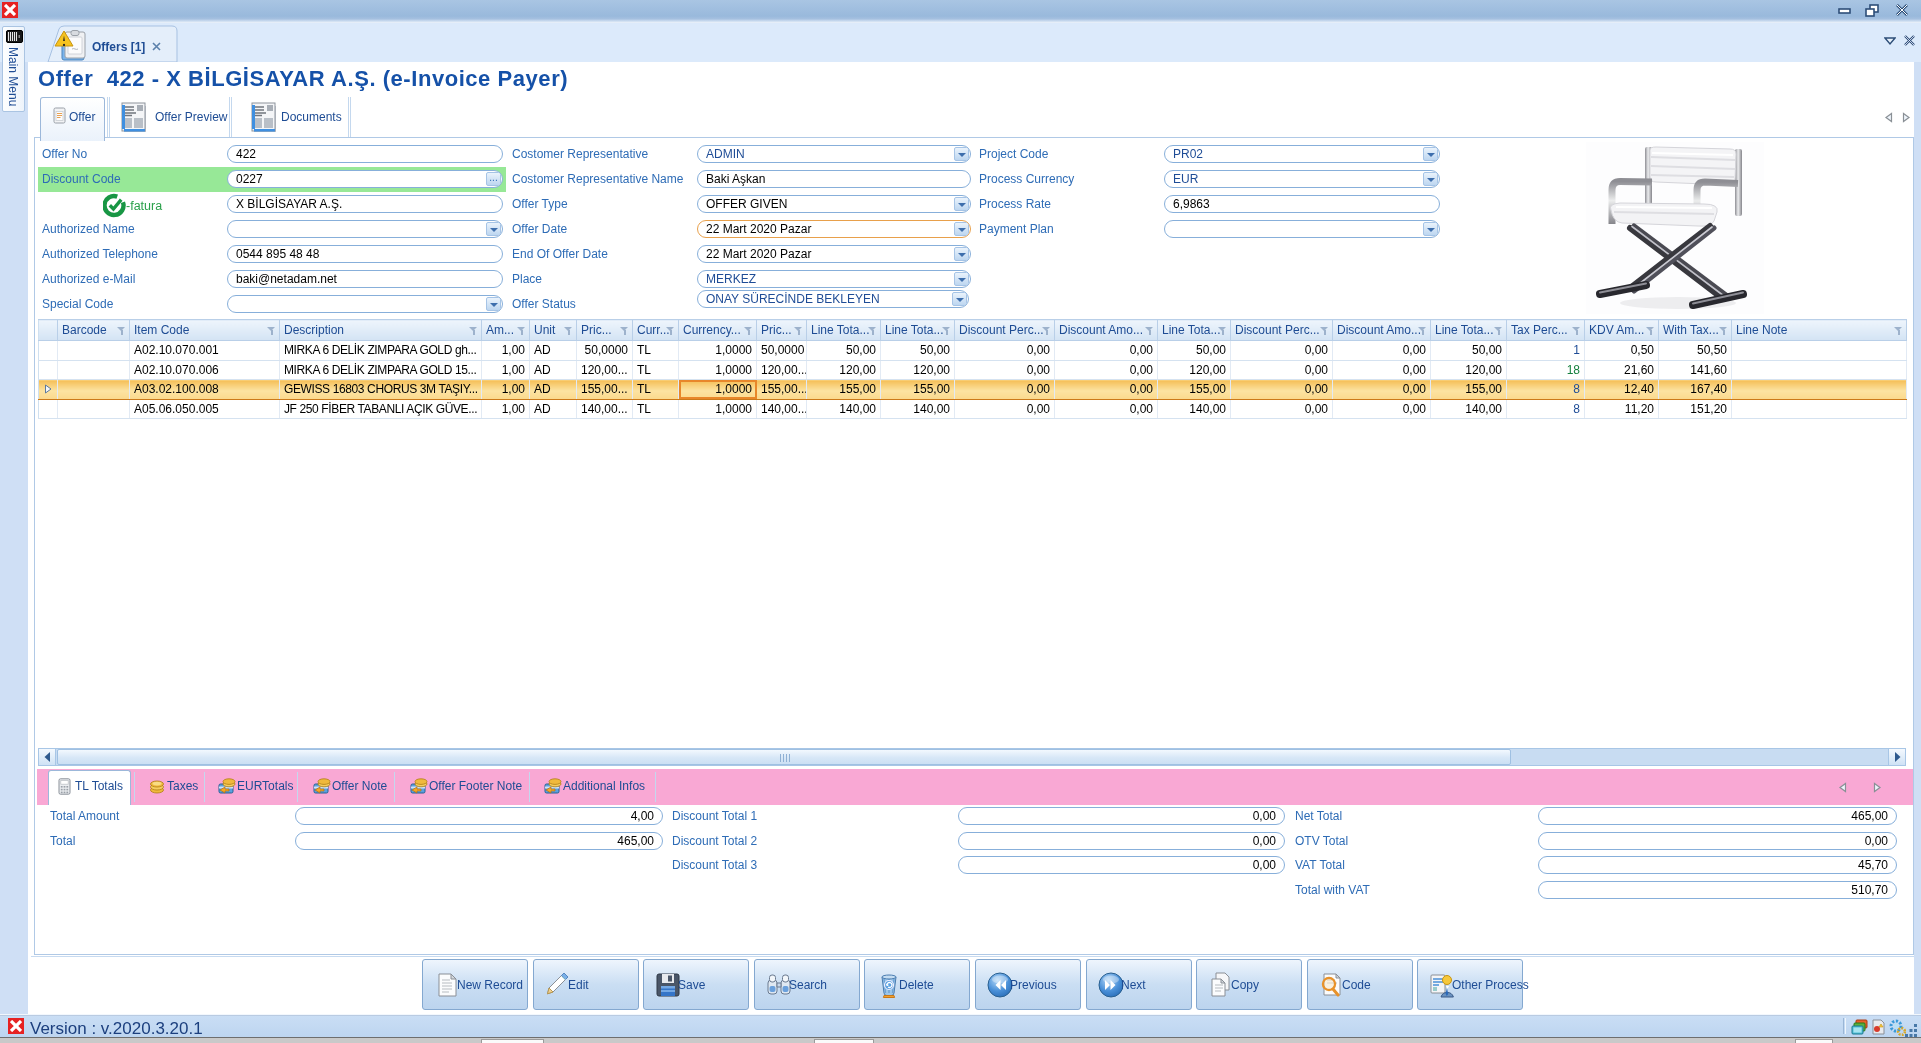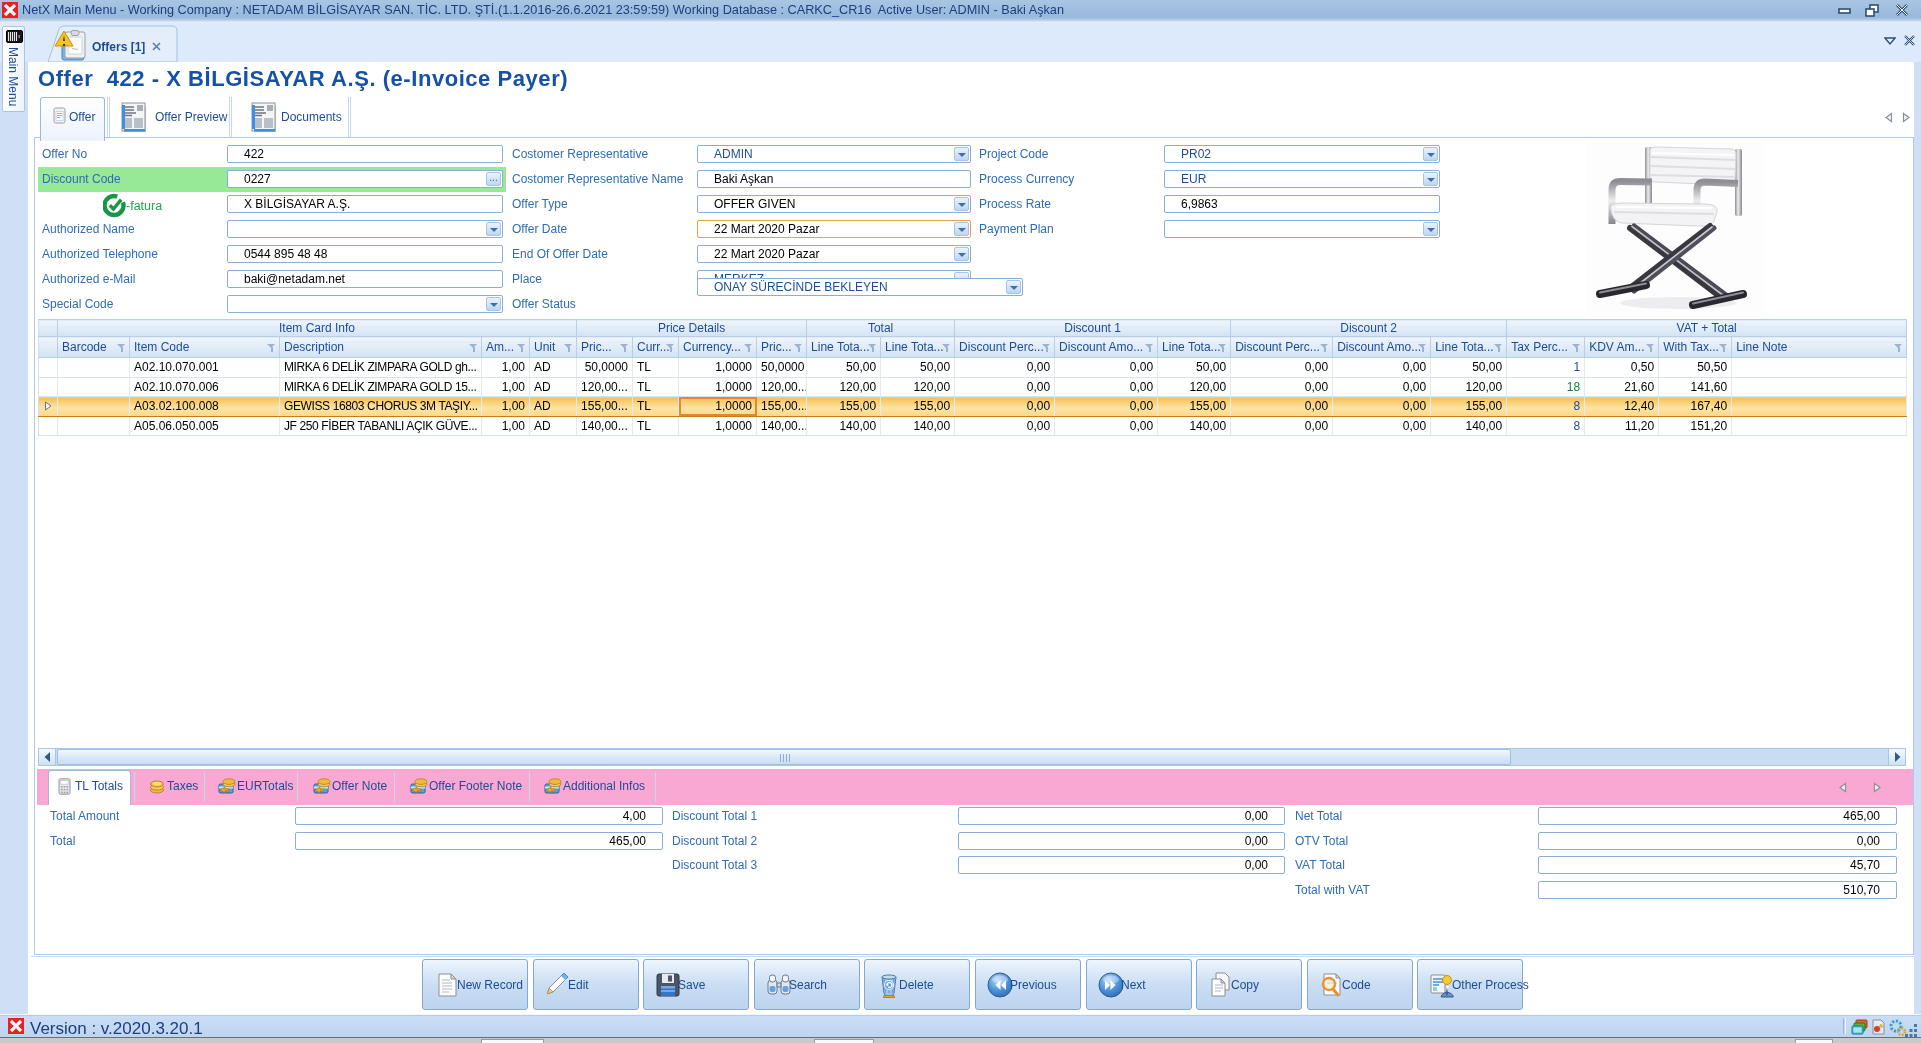--- a/index.html
+++ b/index.html
@@ -22,21 +22,21 @@
 h1{position:absolute;left:38px;top:66px;font-size:22px;font-weight:bold;color:#1551a8;white-space:nowrap;letter-spacing:0.55px}
 
 .stabrow{position:absolute;left:36px;top:95px;width:1878px;height:43px}
 .stab-act{position:absolute;left:4px;top:2px;width:65px;height:44px;background:linear-gradient(#ffffff,#eaf2fb);border:1px solid #9cb8da;border-bottom:0;border-radius:3px 3px 0 0;z-index:3}
 .ssep{position:absolute;top:2px;width:1px;height:40px;background:#c4d8ee}
 .stxt{position:absolute;font-size:12px;color:#1e4c94;white-space:nowrap;z-index:4}
 
 .cpanel{position:absolute;left:34px;top:137px;width:1880px;height:818px;background:#fff;border:1px solid #b0c9e6}
 
 .lbl{position:absolute;font-size:12px;line-height:18px;color:#2e6cb6;white-space:nowrap}
-.inp{position:absolute;height:18px;background:#fff;border:1px solid #87afda;border-radius:2px;font-size:12px;line-height:16px;color:#000;padding:0 16px;white-space:nowrap;overflow:hidden}
+.inp{position:absolute;height:18px;background:#fff;border:1px solid #87afda;border-radius:9px;font-size:12px;line-height:16px;color:#000;padding:0 8px;white-space:nowrap;overflow:hidden}
 .inp.nv{color:#1e4c96}
 .dd{position:absolute;right:1px;top:1px;width:15px;height:14px;background:linear-gradient(#eaf3fc,#bdd6f0);border:1px solid #a6c4e6;border-radius:2px}
 .dd:after{content:"";position:absolute;left:3px;top:5px;width:0;height:0;border:4px solid transparent;border-top:4px solid #3e6fad}
 .grn{position:absolute;left:38px;top:167px;width:468px;height:25px;background:#97e897}
 
 table.g{position:absolute;left:38px;top:319px;border-collapse:collapse;table-layout:fixed;width:1868px;font-size:12px;border-top:1px solid #b9cfe8;border-left:1px solid #cfe0f0}
 table.g td,table.g th{overflow:hidden;white-space:nowrap;padding:0 4px;font-weight:normal}
 .gh{background:linear-gradient(#eef5fc,#d3e3f4);color:#1e4c94;border-right:1px solid #b9cfe8;border-bottom:1px solid #b9cfe8;text-align:center}
 .ch{background:linear-gradient(#eef5fc,#d3e3f4);color:#1e4c94;border-right:1px solid #b9cfe8;border-bottom:1px solid #b9cfe8;text-align:left;position:relative}
 .fn{position:absolute;right:3px;top:7px;width:9px;height:9px}
@@ -62,21 +62,20 @@
 .sbar{position:absolute;left:0;top:1014px;width:1921px;height:23px;background:linear-gradient(#cadef5,#bdd5f0);border-top:1px solid #f2f7fd;box-shadow:inset 0 1px 0 #b9cbe2}
 .sbar .txt{position:absolute;left:30px;top:4px;font-size:17px;color:#1c3f7e}
 .gray{position:absolute;left:0;top:1037px;width:1921px;height:6px;background:#c9c9c9;border-top:1px solid #6e6e6e}
 </style></head><body>
 <div class="tb">
  <div class="redx" style="left:2px;top:2px;width:16px;height:16px">
       <svg width="12" height="12" viewBox="0 0 12 12">
         <path d="M1 1 L11 11 M11 1 L1 11" stroke="#fff" stroke-width="3.2"></path>
       </svg>
     </div>
- <div class="txt">NetX Main Menu - Working Company : NETADAM BİLGİSAYAR SAN. TİC. LTD. ŞTİ.(1.1.2016-26.6.2021 23:59:59) Working Database : CARKC_CR16&nbsp; Active User: ADMIN - Baki Aşkan</div>
  <svg class="wbtn" style="left:1838px" width="14" height="13" viewBox="0 0 14 13">
       <rect x="1" y="5" width="11" height="4" fill="#fff" stroke="#2d4e78" stroke-width="1.6"></rect>
     </svg>
  <svg class="wbtn" style="left:1865px" width="15" height="14" viewBox="0 0 15 14">
       <rect x="5" y="1" width="8" height="7" fill="#fff" stroke="#2d4e78" stroke-width="1.6"></rect>
       <rect x="1" y="5" width="8" height="7" fill="#fff" stroke="#2d4e78" stroke-width="1.6"></rect>
     </svg>
  <svg class="wbtn" style="left:1895px" width="14" height="13" viewBox="0 0 14 13">
       <path d="M2 1 L12 11 M12 1 L2 11" stroke="#2d4e78" stroke-width="2.6"></path>
       <path d="M2 1 L12 11 M12 1 L2 11" stroke="#fff" stroke-width="1"></path>
@@ -194,21 +193,21 @@
 <div class="lbl" style="left:512px;top:220px">Offer Date</div>
 <div class="lbl" style="left:512px;top:245px">End Of Offer Date</div>
 <div class="lbl" style="left:512px;top:270px">Place</div>
 <div class="lbl" style="left:512px;top:295px">Offer Status</div>
 <div class="inp nv" style="left:697px;top:145px;width:274px">ADMIN<span class="dd"></span></div>
 <div class="inp" style="left:697px;top:170px;width:274px">Baki Aşkan</div>
 <div class="inp" style="left:697px;top:195px;width:274px">OFFER GIVEN<span class="dd"></span></div>
 <div class="inp" style="left:697px;top:220px;width:274px;border:1px solid #e8a04b">22 Mart 2020 Pazar<span class="dd"></span></div>
 <div class="inp" style="left:697px;top:245px;width:274px">22 Mart 2020 Pazar<span class="dd"></span></div>
 <div class="inp nv" style="left:697px;top:270px;width:274px">MERKEZ<span class="dd"></span></div>
-<div class="inp nv" style="left:697px;top:278px;width:326px">ONAY SÜRECİNDE BEKLEYEN<span class="dd"></span></div>
+<div class="inp nv" style="left:697px;top:290px;width:272px">ONAY SÜRECİNDE BEKLEYEN<span class="dd"></span></div>
 <div class="lbl" style="left:979px;top:145px">Project Code</div>
 <div class="lbl" style="left:979px;top:170px">Process Currency</div>
 <div class="lbl" style="left:979px;top:195px">Process Rate</div>
 <div class="lbl" style="left:979px;top:220px">Payment Plan</div>
 <div class="inp nv" style="left:1164px;top:145px;width:276px">PR02<span class="dd"></span></div>
 <div class="inp nv" style="left:1164px;top:170px;width:276px">EUR<span class="dd"></span></div>
 <div class="inp" style="left:1164px;top:195px;width:276px">6,9863</div>
 <div class="inp" style="left:1164px;top:220px;width:276px">
     <span class="dd"></span>
   </div>
@@ -271,29 +270,20 @@
       <col style="width:73px">
       <col style="width:102px">
       <col style="width:98px">
       <col style="width:76px">
       <col style="width:78px">
       <col style="width:74px">
       <col style="width:73px">
       <col style="width:175px">
     </colgroup>
 <tbody>
-      <tr>
-        <td class="gh" style="height:17px"></td>
-        <td class="gh" colspan="5" style="height:17px">Item Card Info</td>
-        <td class="gh" colspan="4">Price Details</td>
-        <td class="gh" colspan="2">Total</td>
-        <td class="gh" colspan="3">Discount 1</td>
-        <td class="gh" colspan="3">Discount 2</td>
-        <td class="gh" colspan="4">VAT + Total</td>
-      </tr>
 <tr>
         <td class="ch" style="height:21px"></td>
         <td class="ch" style="height:21px">Barcode<span class="fn"></span></td>
         <td class="ch" style="height:21px">Item Code<span class="fn"></span></td>
         <td class="ch" style="height:21px">Description<span class="fn"></span></td>
         <td class="ch" style="height:21px">Am...<span class="fn"></span></td>
         <td class="ch" style="height:21px">Unit<span class="fn"></span></td>
         <td class="ch" style="height:21px">Pric...<span class="fn"></span></td>
         <td class="ch" style="height:21px">Curr...<span class="fn"></span></td>
         <td class="ch" style="height:21px">Currency...<span class="fn"></span></td>

